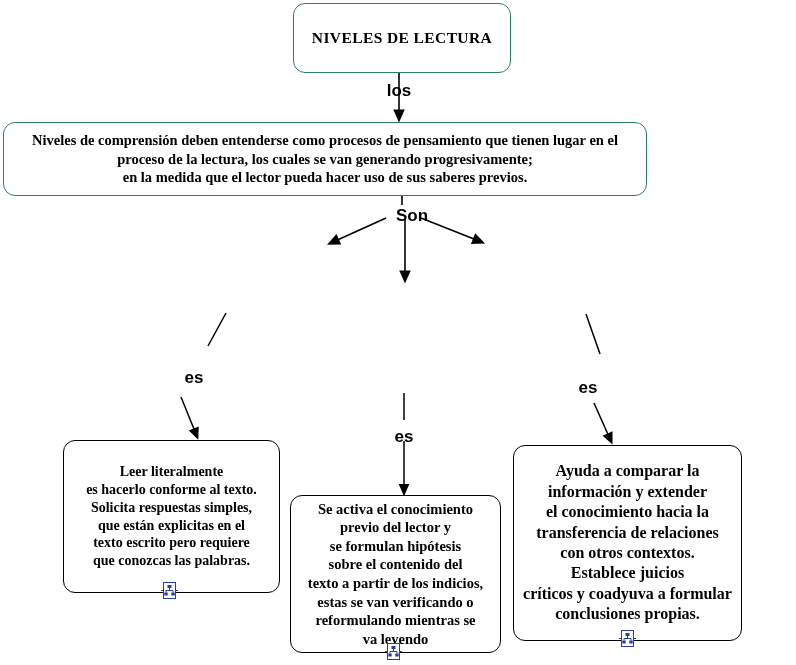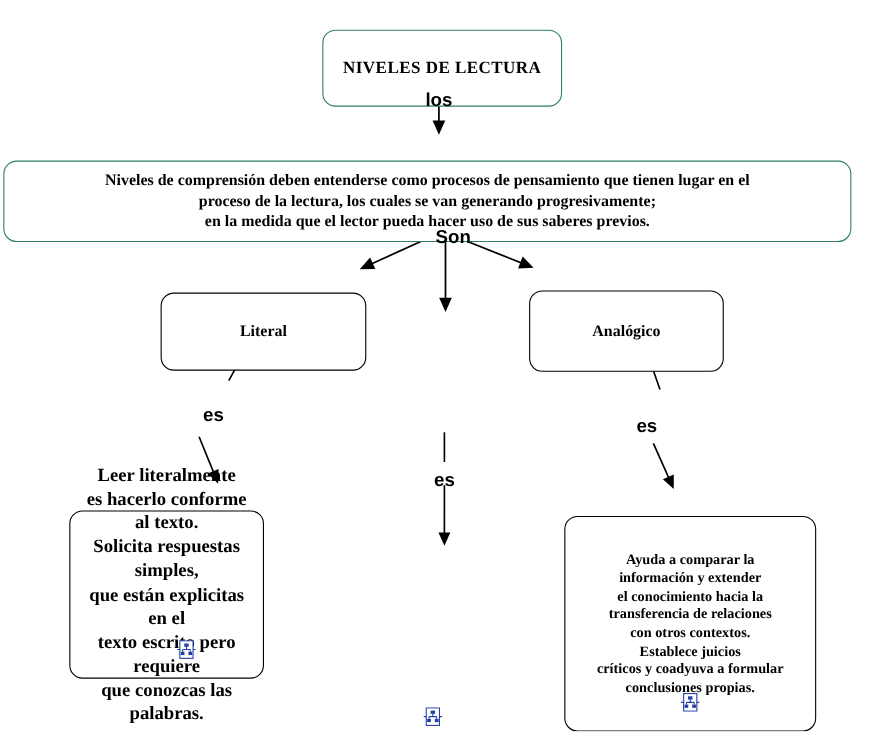--- a/index.html
+++ b/index.html
@@ -22,42 +22,41 @@
     align-items: center;
     justify-content: center;
     text-align: center;
     background: #ffffff;
     border: 1.5px solid #000000;
     border-radius: 12px;
     font-family: "Liberation Serif", "DejaVu Serif", serif;
     font-weight: bold;
     color: #000000;
     line-height: 1.28;
-    margin-top: 24px;
   }
   .node.teal {
     border-color: #2f7f66;
     border-width: 1.5px;
   }
   .node .txt {
     display: block;
     width: 100%;
     padding: 0 8px;
     white-space: pre-line;
   }
 
   
   #node-title        { left: 293px; top: 3px;   width: 218px; height: 70px;  font-size: 15.5px; letter-spacing: .4px; }
-  #node-definition   { left: 3px;   top: 122px; width: 771px; height: 74px;  font-size: 14.5px; }
+  #node-definition   { left: 3px;   top: 122px; width: 644px; height: 74px;  font-size: 14.5px; }
   #node-literal      { left: 146px; top: 242px; width: 187px; height: 71px;  font-size: 14.5px; }
   #node-inferencial  { left: 346px; top: 281px; width: 124px; height: 112px; font-size: 14.5px; }
   #node-analogico    { left: 481px; top: 240px; width: 177px; height: 74px;  font-size: 14.5px; }
-  #node-literal-desc     { left: 63px;  top: 440px; width: 177px; height: 153px; font-size: 17px; }
+  #node-literal-desc     { left: 63px;  top: 440px; width: 217px; height: 153px; font-size: 14px; }
   #node-inferencial-desc { left: 290px; top: 495px; width: 211px; height: 158px; font-size: 14.5px; }
-  #node-analogico-desc   { left: 513px; top: 445px; width: 229px; height: 196px; font-size: 13px; }
+  #node-analogico-desc   { left: 513px; top: 445px; width: 229px; height: 196px; font-size: 16px; }
 
   
   .link-label {
     position: absolute;
     font-family: "Liberation Sans", "DejaVu Sans", sans-serif;
     font-weight: bold;
     font-size: 17px;
     color: #000000;
     white-space: nowrap;
     transform: translateX(-50%);
@@ -125,38 +124,42 @@
   <div class="node teal" id="node-title">
     <span class="txt">NIVELES DE LECTURA</span>
   </div>
 
   <div class="node teal" id="node-definition">
     <span class="txt">Niveles de comprensión deben entenderse como procesos de pensamiento que tienen lugar en el
 proceso de la lectura, los cuales se van generando progresivamente;
 en la medida que el lector pueda hacer uso de sus saberes previos.</span>
   </div>
 
-  <div class="node" id="node-literal">
-    <span class="txt">Literal</span>
-  </div>
-
-
-  <div class="node" id="node-analogico">
-    <span class="txt">Analógico</span>
-  </div>
+
+
 
   <div class="node" id="node-literal-desc">
     <span class="txt">Leer literalmente
 es hacerlo conforme al texto.
 Solicita respuestas simples,
 que están explicitas en el
 texto escrito pero requiere
 que conozcas las palabras.</span>
   </div>
 
+  <div class="node" id="node-inferencial-desc">
+    <span class="txt">Se activa el conocimiento
+previo del lector y
+se formulan hipótesis
+sobre el contenido del
+texto a partir de los indicios,
+estas se van verificando o
+reformulando mientras se
+va leyendo</span>
+  </div>
 
   <div class="node" id="node-analogico-desc">
     <span class="txt">Ayuda a comparar la
 información y extender
 el conocimiento hacia la
 transferencia de relaciones
 con  otros contextos.
 Establece juicios
 críticos y coadyuva a formular
 conclusiones propias.</span>

